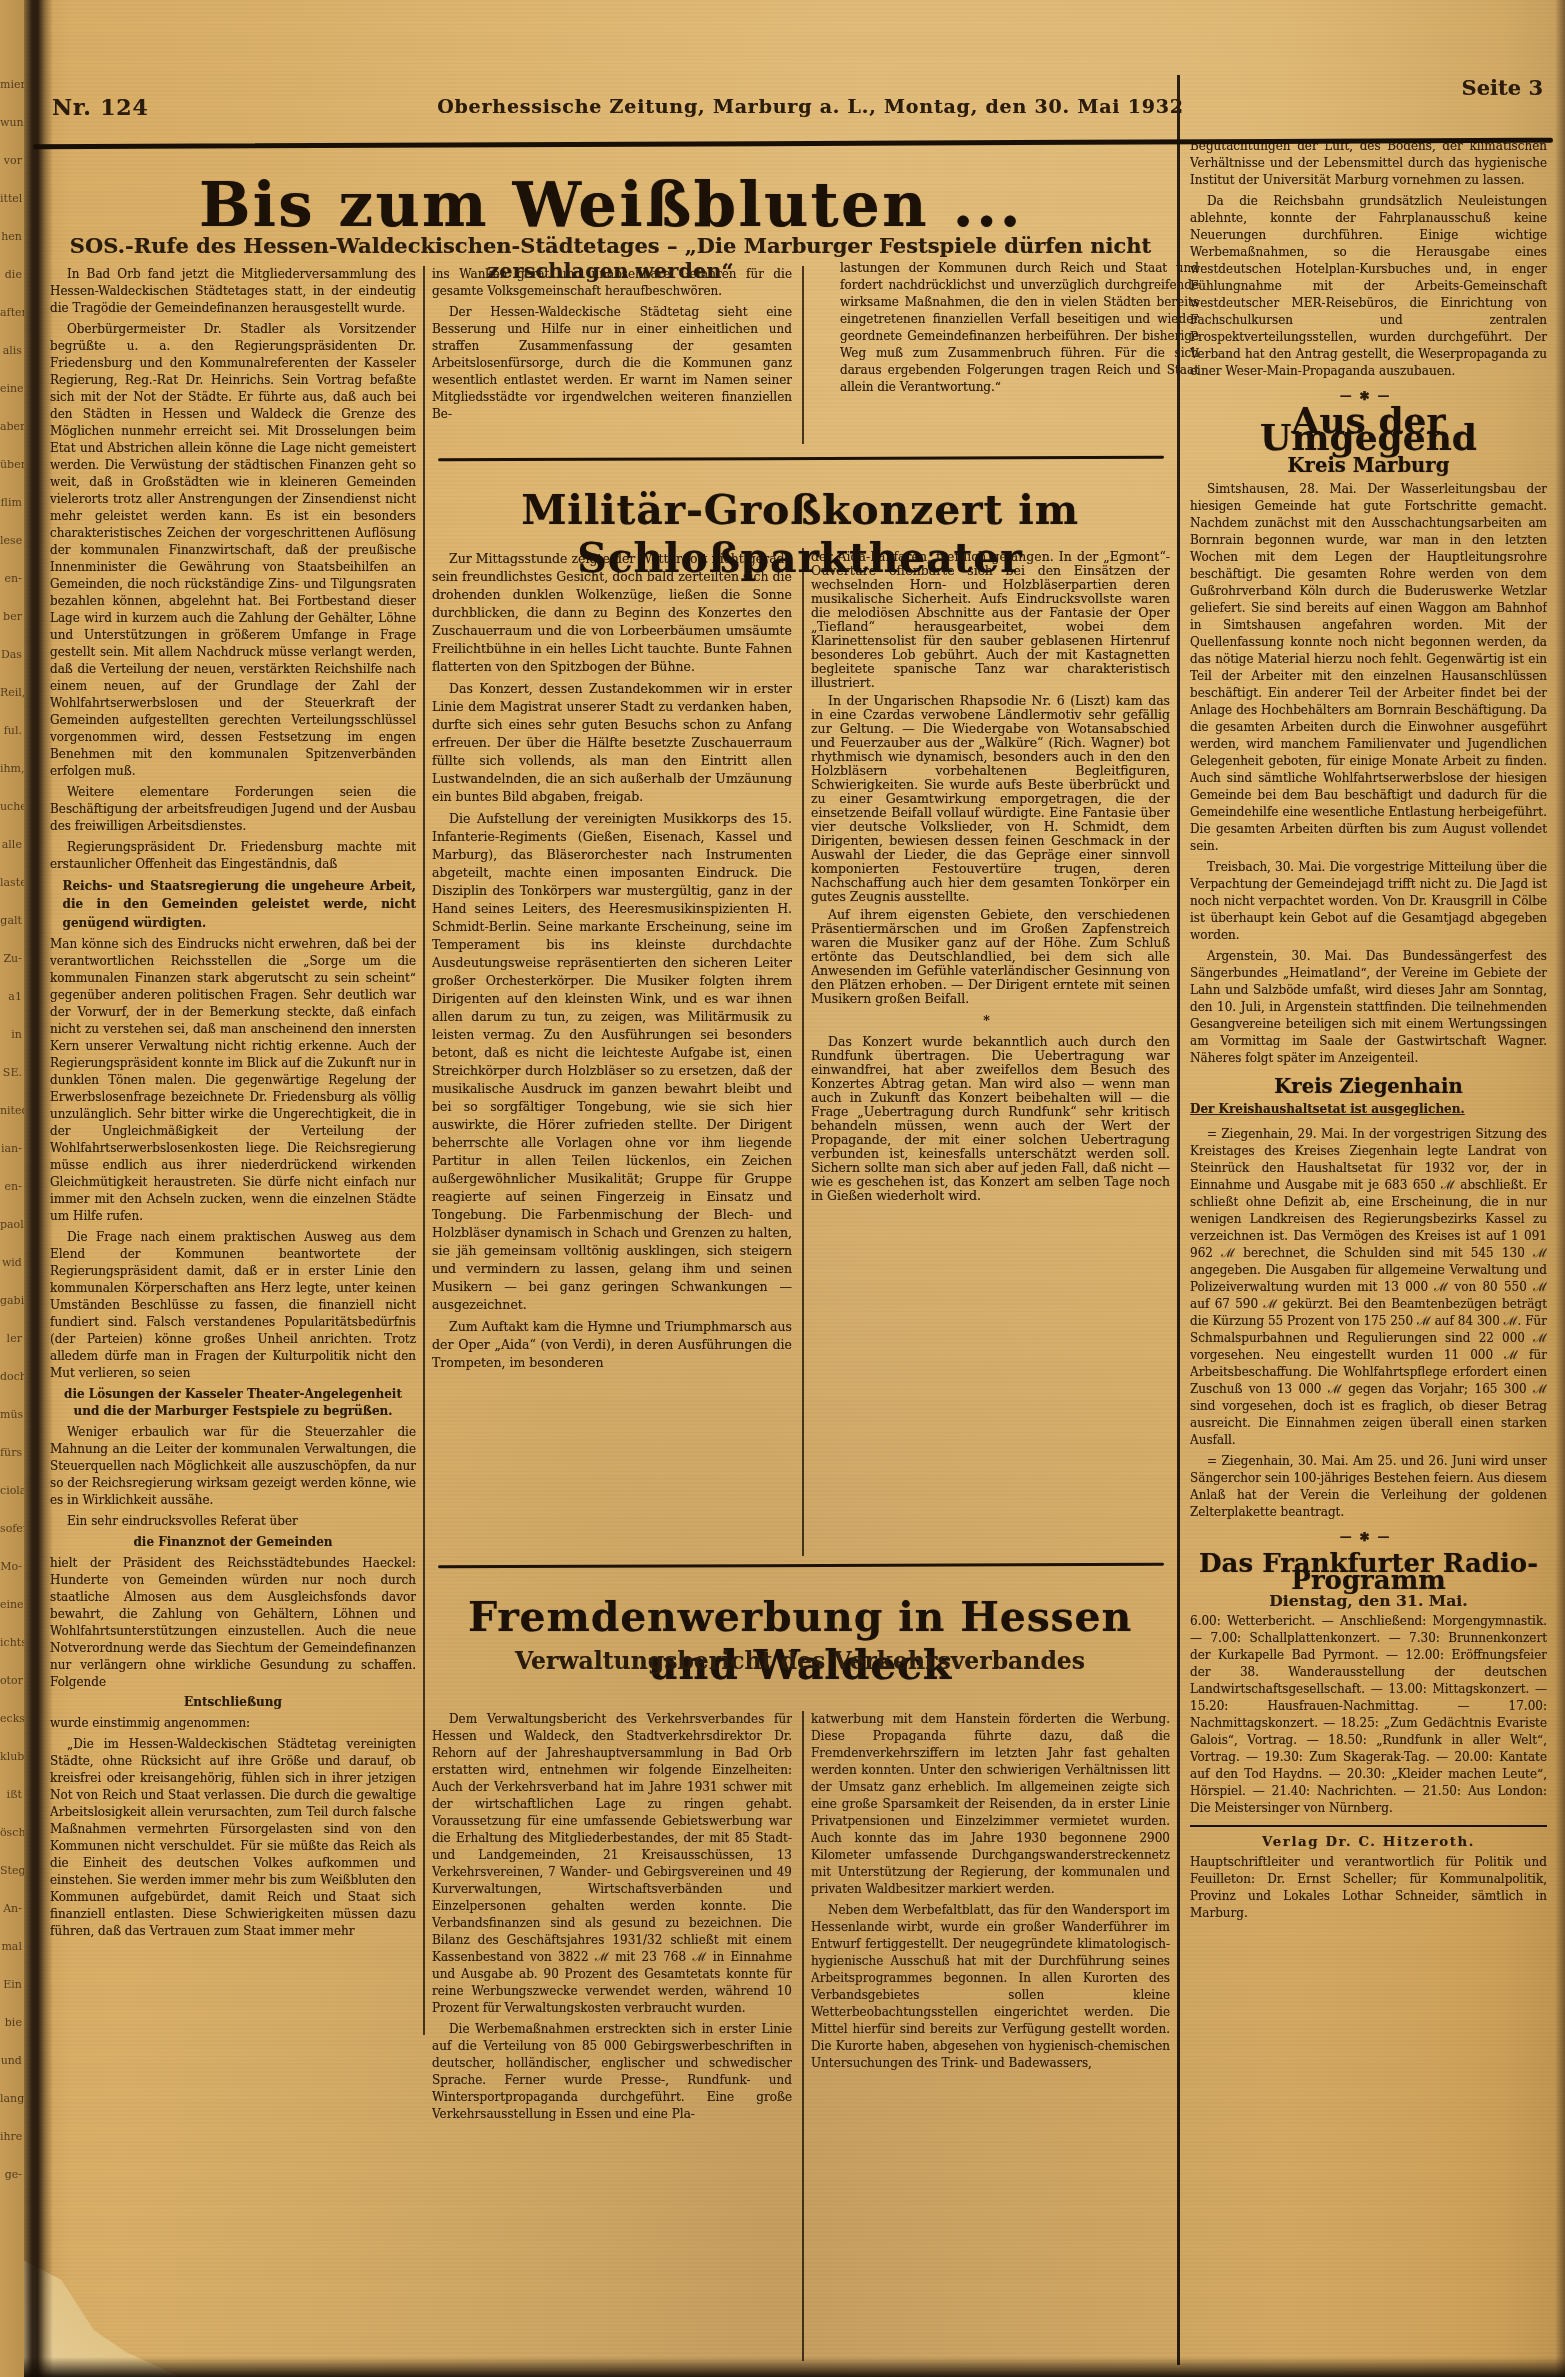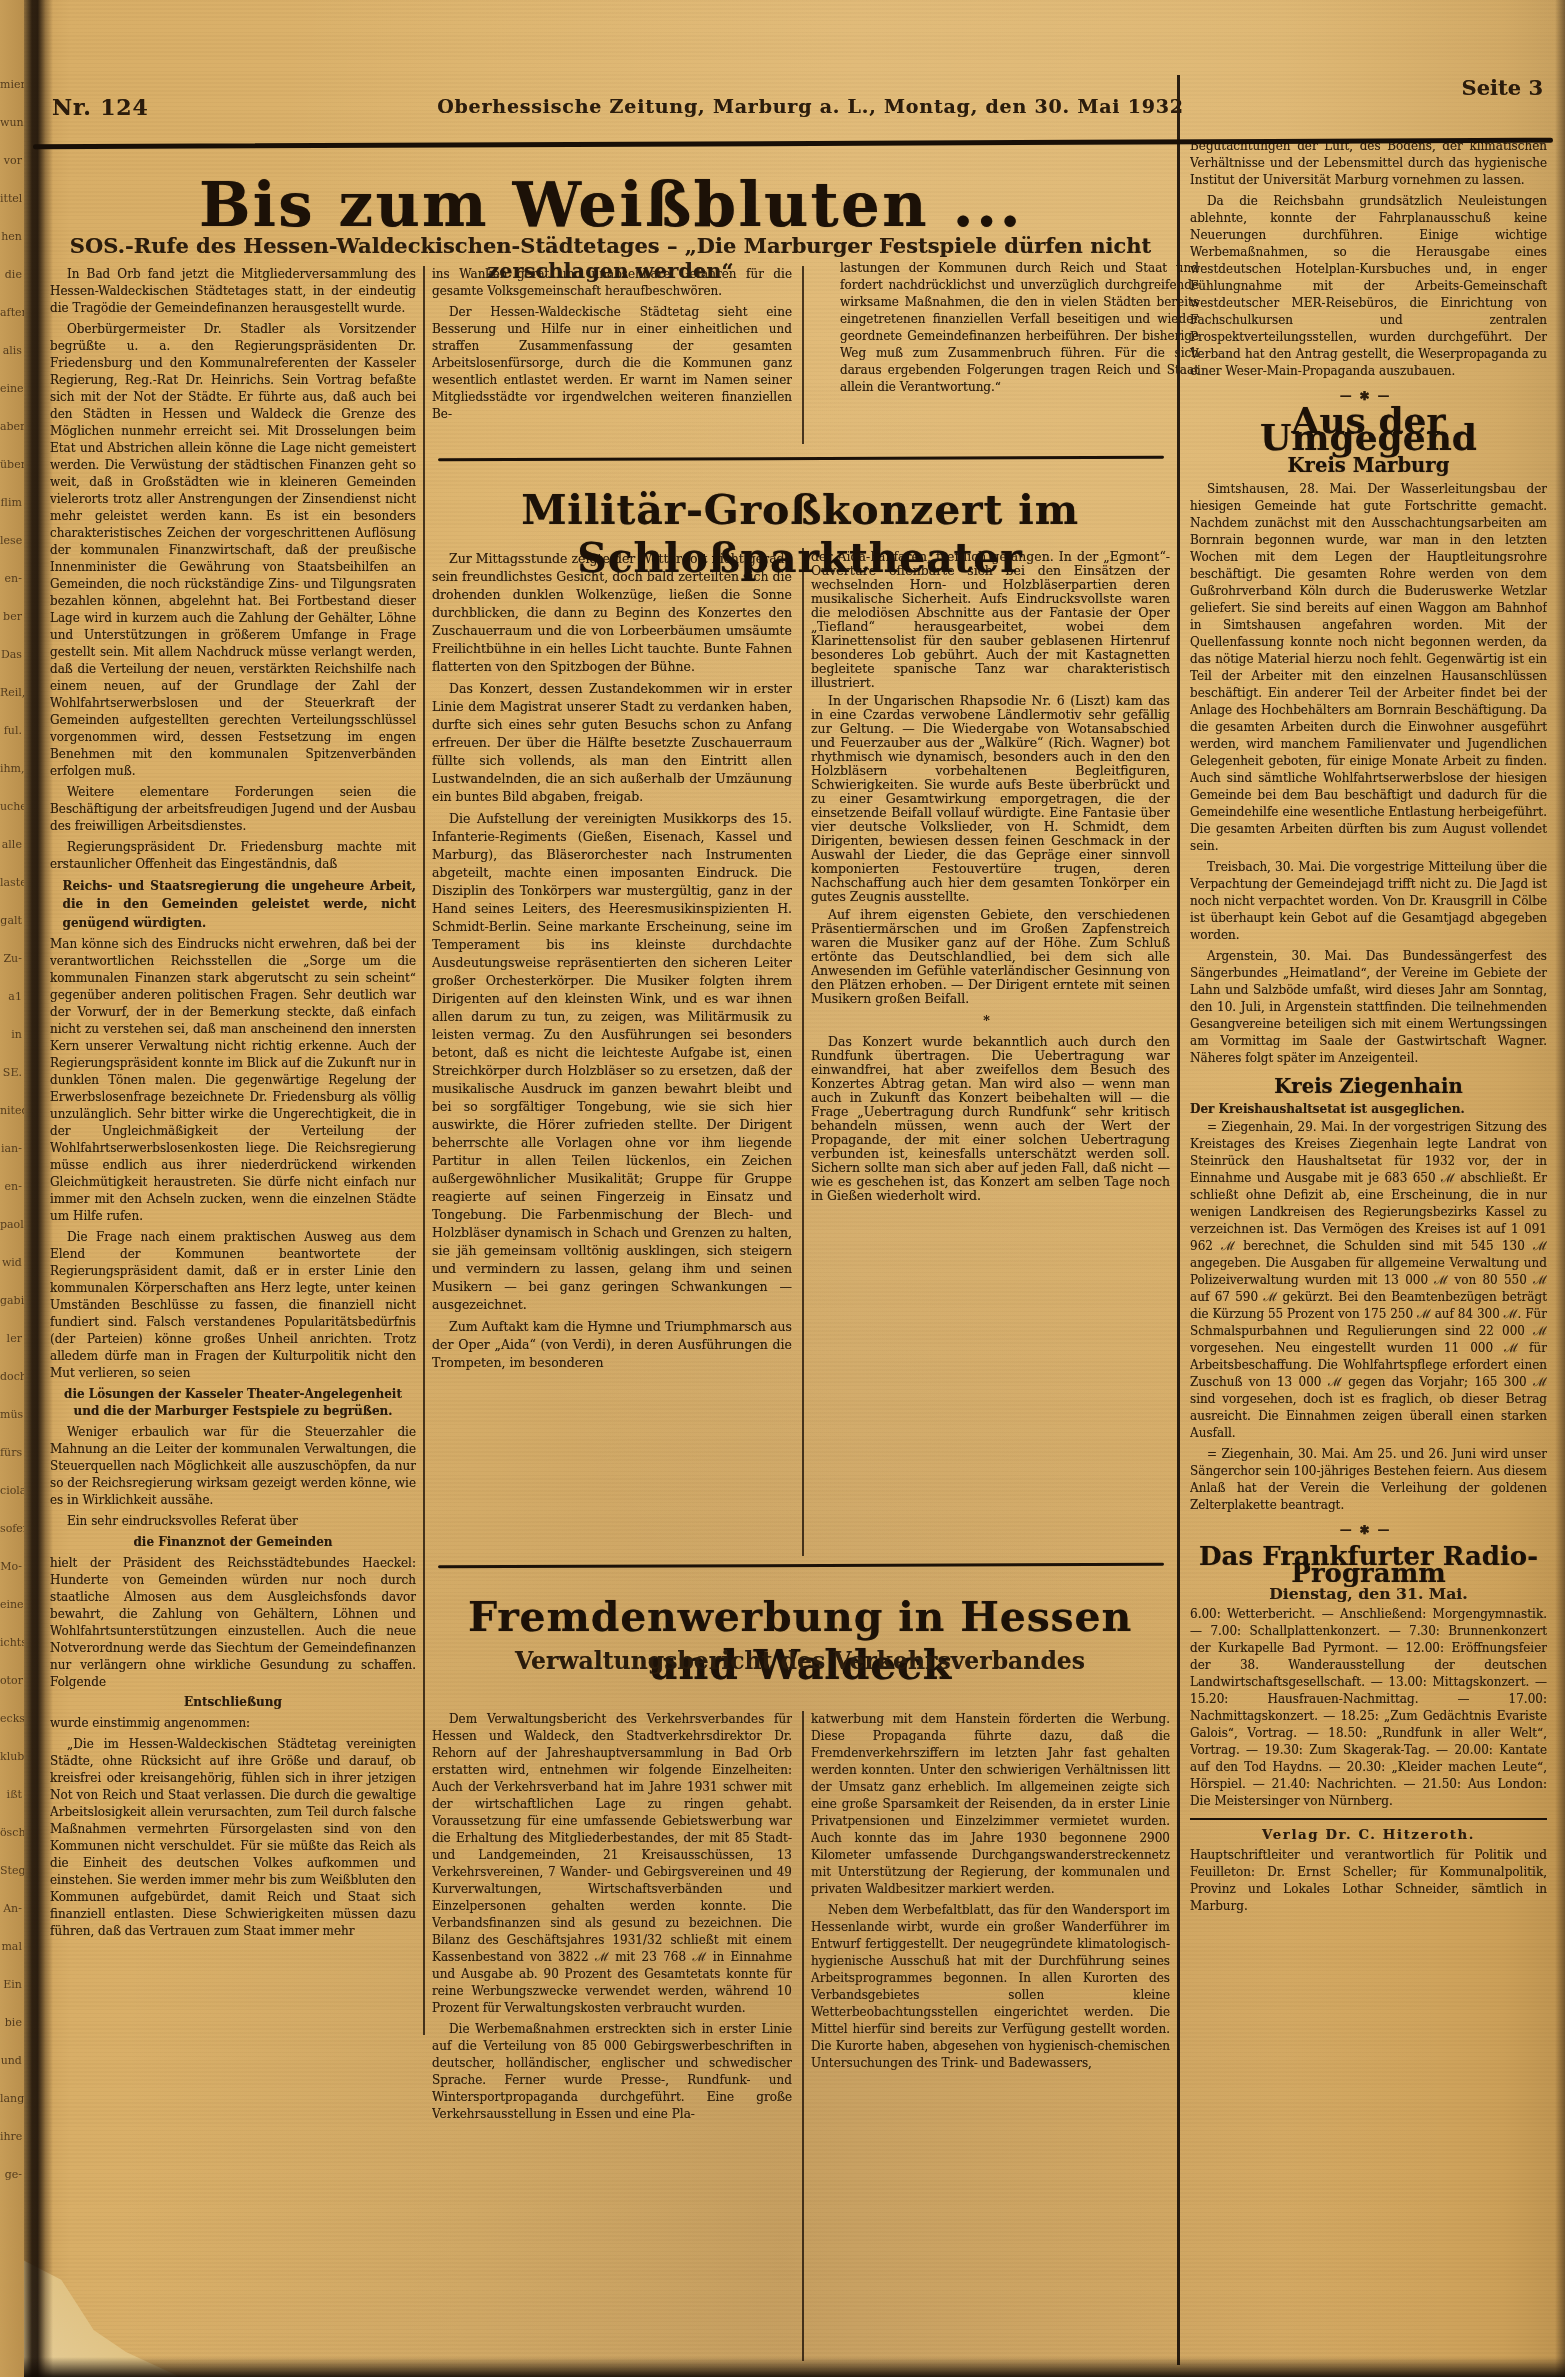--- a/index.html
+++ b/index.html
@@ -54,21 +54,21 @@
 
   .colbox{position:absolute;overflow:hidden;font-size:12px;line-height:17px;z-index:4;
     text-align:justify;hyphens:auto;-webkit-hyphens:auto;}
   .colbox p{margin:0 0 3.9px;text-indent:17px;text-shadow:0 0 0.3px rgba(43,26,10,0.5);}
   .colbox p.bc{text-align:center;font-weight:bold;text-indent:0;}
   .colbox p.bq{font-weight:bold;text-indent:0;padding-left:12.5px;line-height:1.55;}
   .colbox p.ni{text-indent:0;}
   .colbox p.orn{text-align:center;text-indent:0;letter-spacing:7.8px;font-weight:bold;margin:7.8px 0;}
   .colbox h2.sec{font-size:36px;text-align:center;margin:4.7px 0 1.6px;}
   .colbox h3.kreis{font-size:19.6px;text-align:center;margin:11px 0 6.3px;}
-  .colbox .lead-line{font-weight:bold;text-indent:0;margin:0 0 1px;}
+  .colbox .lead-line{font-weight:bold;text-indent:0;margin:0 0 8px;text-decoration:underline;}
 
   .vrule{position:absolute;width:1.6px;background:rgba(32,20,9,0.8);z-index:4;}
   .vrule.heavy{width:3.1px;background:rgba(22,13,6,0.9);}
   .hrule{position:absolute;height:3.1px;background:#1b1108;z-index:4;border-radius:1.6px;}
 
   .art-head{position:absolute;left:429px;width:742px;text-align:center;z-index:5;}
   .art-head h2{font-size:41px;letter-spacing:0.8px;}
   .art-sub{position:absolute;left:429px;width:742px;text-align:center;
     font-size:23.5px;font-weight:bold;z-index:5;}
 

